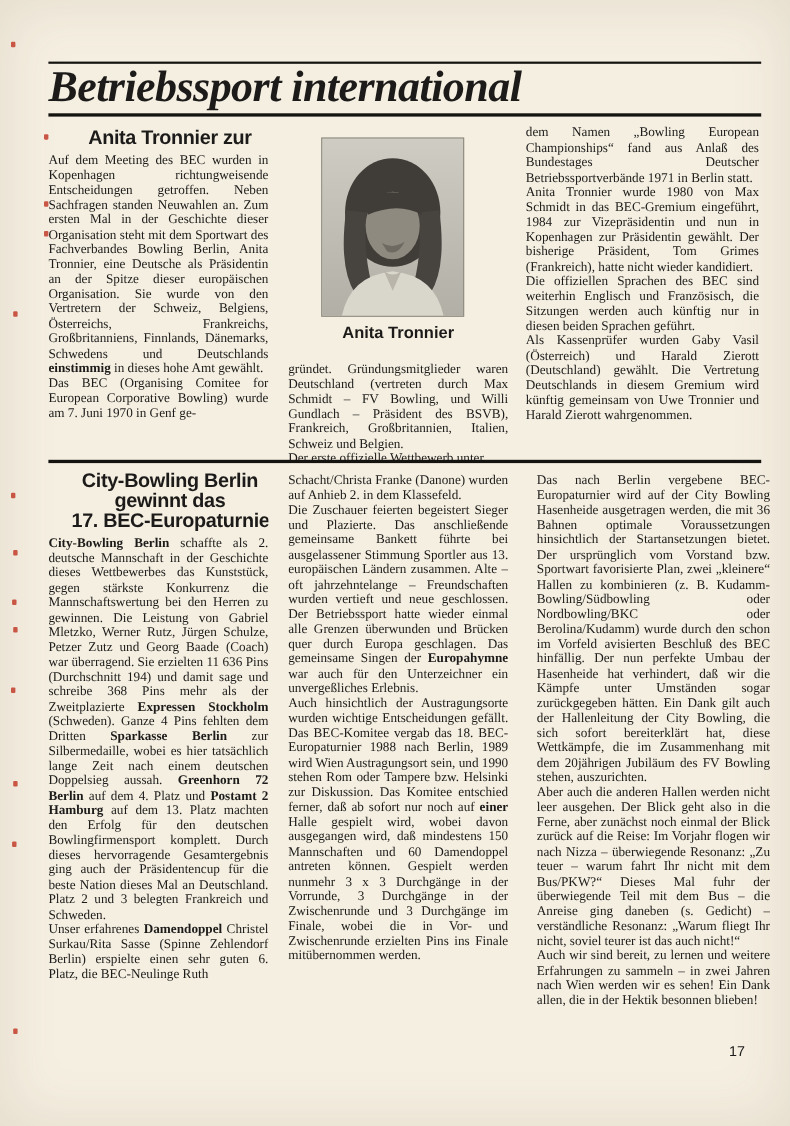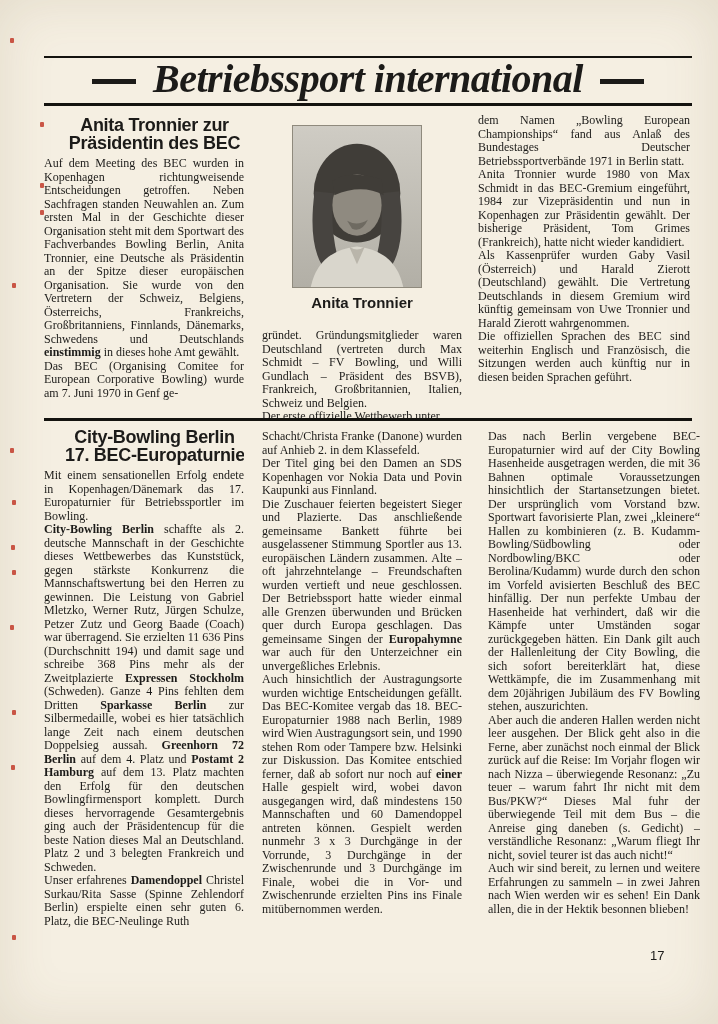--- a/index.html
+++ b/index.html
@@ -12,21 +12,21 @@
     background:var(--paper);
     box-shadow:inset 0 0 55px rgba(120,100,60,.14);
     color:var(--ink);
   }
   .rule{position:absolute; left:44px; width:648px; background:var(--rule);}
   .rule-top{top:56px; height:2px;}
   .rule-mid{top:103px; height:3px;}
   .rule-sep{top:418px; height:3px;}
   .masthead{
     position:absolute; left:44px; top:57px; width:648px; height:44px;
-    display:flex; align-items:center; justify-content:center; gap:17px;
+    display:flex; align-items:flex-start; justify-content:center; gap:17px;flex-direction:column;
   }
   .masthead .dash{flex:0 0 44px; height:5px; background:var(--ink); margin-top:4px;}
   .masthead-title{
     font-family:"Liberation Serif", serif; font-style:italic; font-weight:bold;
     font-size:40px; letter-spacing:-0.5px; white-space:nowrap; line-height:44px;
   }
   .col{position:absolute; overflow:hidden; font-size:12px; line-height:13.5px;}
   .col p{margin:0; text-align:justify; hyphens:auto; overflow-wrap:break-word;font-family:Liberation Serif, serif;}
   .article-heading{
     font-size:18px; font-weight:bold; line-height:18px; text-align:center;
@@ -43,21 +43,21 @@
   .photo svg{display:block; width:100%; height:100%;}
   .photo-caption{
     position:absolute; left:262px; top:294px; width:200px;
     text-align:center; font-weight:bold; font-size:15px;
   }
   .a2c1{left:44px; top:428px; width:200px; height:532px;}
   .a2c2{left:262px; top:430px; width:200px; height:530px;}
   .a2c3{left:488px; top:430px; width:212px; height:530px;}
   .page-number{
     position:absolute; right:28px; top:948px; width:40px;
-    text-align:left; font-size:13px;
+    text-align:center; font-size:13px;
   }
   .red-mark{
     position:absolute; width:4px; height:5px; border-radius:1px;
     background:var(--redmark); opacity:.85;
   }
 </style>
 </head>
 <body>
 
 <div class="sheet">
@@ -80,21 +80,20 @@
   <div class="masthead">
     <div class="dash"></div>
     <div class="masthead-title">Betriebssport international</div>
     <div class="dash"></div>
   </div>
   <div class="rule rule-mid"></div>
 
   <div class="col a1c1">
     <div class="article-heading">
         <div>Anita Tronnier zur</div>
-        <div>Präsidentin des BEC</div>
       </div>
     <div>
         <p><span>Auf dem Meeting des BEC wurden in Kopenhagen richtungweisende Entscheidungen getroffen. Neben Sachfragen standen Neuwahlen an. Zum ersten Mal in der Geschichte dieser Organisation steht mit dem Sportwart des Fachverbandes Bowling Berlin, Anita Tronnier, eine Deutsche als Präsidentin an der Spitze dieser europäischen Organisation. Sie wurde von den Vertretern der Schweiz, Belgiens, Österreichs, Frankreichs, Großbritanniens, Finnlands, Dänemarks, Schwedens und Deutschlands </span><b>einstimmig</b><span> in dieses hohe Amt gewählt.</span></p>
         <p><span>Das BEC (Organising Comitee for European Corporative Bowling) wurde am 7. Juni 1970 in Genf ge-</span></p>
       </div>
   </div>
 
   <div class="photo">
     <svg viewBox="0 0 130 163" preserveAspectRatio="none" aria-hidden="true">
       <defs>
@@ -116,41 +115,40 @@
   </div>
   <div class="photo-caption">Anita Tronnier</div>
   <div class="col a1c2text">
       <p><span>gründet. Gründungsmitglieder waren Deutschland (vertreten durch Max Schmidt – FV Bowling, und Willi Gundlach – Präsident des BSVB), Frankreich, Großbritannien, Italien, Schweiz und Belgien.</span></p>
       <p><span>Der erste offizielle Wettbewerb unter</span></p>
     </div>
 
   <div class="col a1c3">
       <p><span>dem Namen „Bowling European Championships“ fand aus Anlaß des Bundestages Deutscher Betriebssportverbände 1971 in Berlin statt.</span></p>
       <p><span>Anita Tronnier wurde 1980 von Max Schmidt in das BEC-Gremium eingeführt, 1984 zur Vizepräsidentin und nun in Kopenhagen zur Präsidentin gewählt. Der bisherige Präsident, Tom Grimes (Frankreich), hatte nicht wieder kandidiert.</span></p>
+      <p><span>Die offiziellen Sprachen des BEC sind weiterhin Englisch und Französisch, die Sitzungen werden auch künftig nur in diesen beiden Sprachen geführt.</span></p>
       <p><span>Als Kassenprüfer wurden Gaby Vasil (Österreich) und Harald Zierott (Deutschland) gewählt. Die Vertretung Deutschlands in diesem Gremium wird künftig gemeinsam von Uwe Tronnier und Harald Zierott wahrgenommen.</span></p>
-      <p><span>Die offiziellen Sprachen des BEC sind weiterhin Englisch und Französisch, die Sitzungen werden auch künftig nur in diesen beiden Sprachen geführt.</span></p>
     </div>
 
   <div class="rule rule-sep"></div>
 
   <div class="col a2c1">
     <div class="article-heading">
         <div>City-Bowling Berlin</div>
+        <div>gewinnt das</div>
         <div>17. BEC-Europaturnier</div>
       </div>
     <div>
-        <p><span>Mit einem sensationellen Erfolg endete in Kopenhagen/Dänemark das 17. Europaturnier für Betriebssportler im Bowling.</span></p>
         <p><b>City-Bowling Berlin</b><span> schaffte als 2. deutsche Mannschaft in der Geschichte dieses Wettbewerbes das Kunststück, gegen stärkste Konkurrenz die Mannschaftswertung bei den Herren zu gewinnen. Die Leistung von Gabriel Mletzko, Werner Rutz, Jürgen Schulze, Petzer Zutz und Georg Baade (Coach) war überragend. Sie erzielten 11 636 Pins (Durchschnitt 194) und damit sage und schreibe 368 Pins mehr als der Zweitplazierte </span><b>Expressen Stockholm</b><span> (Schweden). Ganze 4 Pins fehlten dem Dritten </span><b>Sparkasse Berlin</b><span> zur Silbermedaille, wobei es hier tatsächlich lange Zeit nach einem deutschen Doppelsieg aussah. </span><b>Greenhorn 72 Berlin</b><span> auf dem 4. Platz und </span><b>Postamt 2 Hamburg</b><span> auf dem 13. Platz machten den Erfolg für den deutschen Bowlingfirmensport komplett. Durch dieses hervorragende Gesamtergebnis ging auch der Präsidentencup für die beste Nation dieses Mal an Deutschland. Platz 2 und 3 belegten Frankreich und Schweden.</span></p>
         <p><span>Unser erfahrenes </span><b>Damendoppel</b><span> Christel Surkau/Rita Sasse (Spinne Zehlendorf Berlin) erspielte einen sehr guten 6. Platz, die BEC-Neulinge Ruth</span></p>
       </div>
   </div>
 
   <div class="col a2c2">
       <p><span>Schacht/Christa Franke (Danone) wurden auf Anhieb 2. in dem Klassefeld.</span></p>
-      <p><span>Der Titel ging bei den Damen an SDS Kopenhagen vor Nokia Data und Povin Kaupunki aus Finnland.</span></p>
       <p><span>Die Zuschauer feierten begeistert Sieger und Plazierte. Das anschließende gemeinsame Bankett führte bei ausgelassener Stimmung Sportler aus 13. europäischen Ländern zusammen. Alte – oft jahrzehntelange – Freundschaften wurden vertieft und neue geschlossen. Der Betriebssport hatte wieder einmal alle Grenzen überwunden und Brücken quer durch Europa geschlagen. Das gemeinsame Singen der </span><b>Europahymne</b><span> war auch für den Unterzeichner ein unvergeßliches Erlebnis.</span></p>
       <p><span>Auch hinsichtlich der Austragungsorte wurden wichtige Entscheidungen gefällt. Das BEC-Komitee vergab das 18. BEC-Europaturnier 1988 nach Berlin, 1989 wird Wien Austragungsort sein, und 1990 stehen Rom oder Tampere bzw. Helsinki zur Diskussion. Das Komitee entschied ferner, daß ab sofort nur noch auf </span><b>einer</b><span> Halle gespielt wird, wobei davon ausgegangen wird, daß mindestens 150 Mannschaften und 60 Damendoppel antreten können. Gespielt werden nunmehr 3 x 3 Durchgänge in der Vorrunde, 3 Durchgänge in der Zwischenrunde und 3 Durchgänge im Finale, wobei die in Vor- und Zwischenrunde erzielten Pins ins Finale mitübernommen werden.</span></p>
     </div>
 
   <div class="col a2c3">
       <p><span>Das nach Berlin vergebene BEC-Europaturnier wird auf der City Bowling Hasenheide ausgetragen werden, die mit 36 Bahnen optimale Voraussetzungen hinsichtlich der Startansetzungen bietet. Der ursprünglich vom Vorstand bzw. Sportwart favorisierte Plan, zwei „kleinere“ Hallen zu kombinieren (z. B. Kudamm-Bowling/Südbowling oder Nordbowling/BKC oder Berolina/Kudamm) wurde durch den schon im Vorfeld avisierten Beschluß des BEC hinfällig. Der nun perfekte Umbau der Hasenheide hat verhindert, daß wir die Kämpfe unter Umständen sogar zurückgegeben hätten. Ein Dank gilt auch der Hallenleitung der City Bowling, die sich sofort bereiterklärt hat, diese Wettkämpfe, die im Zusammenhang mit dem 20jährigen Jubiläum des FV Bowling stehen, auszurichten.</span></p>
       <p><span>Aber auch die anderen Hallen werden nicht leer ausgehen. Der Blick geht also in die Ferne, aber zunächst noch einmal der Blick zurück auf die Reise: Im Vorjahr flogen wir nach Nizza – überwiegende Resonanz: „Zu teuer – warum fahrt Ihr nicht mit dem Bus/PKW?“ Dieses Mal fuhr der überwiegende Teil mit dem Bus – die Anreise ging daneben (s. Gedicht) – verständliche Resonanz: „Warum fliegt Ihr nicht, soviel teurer ist das auch nicht!“</span></p>
       <p><span>Auch wir sind bereit, zu lernen und weitere Erfahrungen zu sammeln – in zwei Jahren nach Wien werden wir es sehen! Ein Dank allen, die in der Hektik besonnen blieben!</span></p>
     </div>
 

